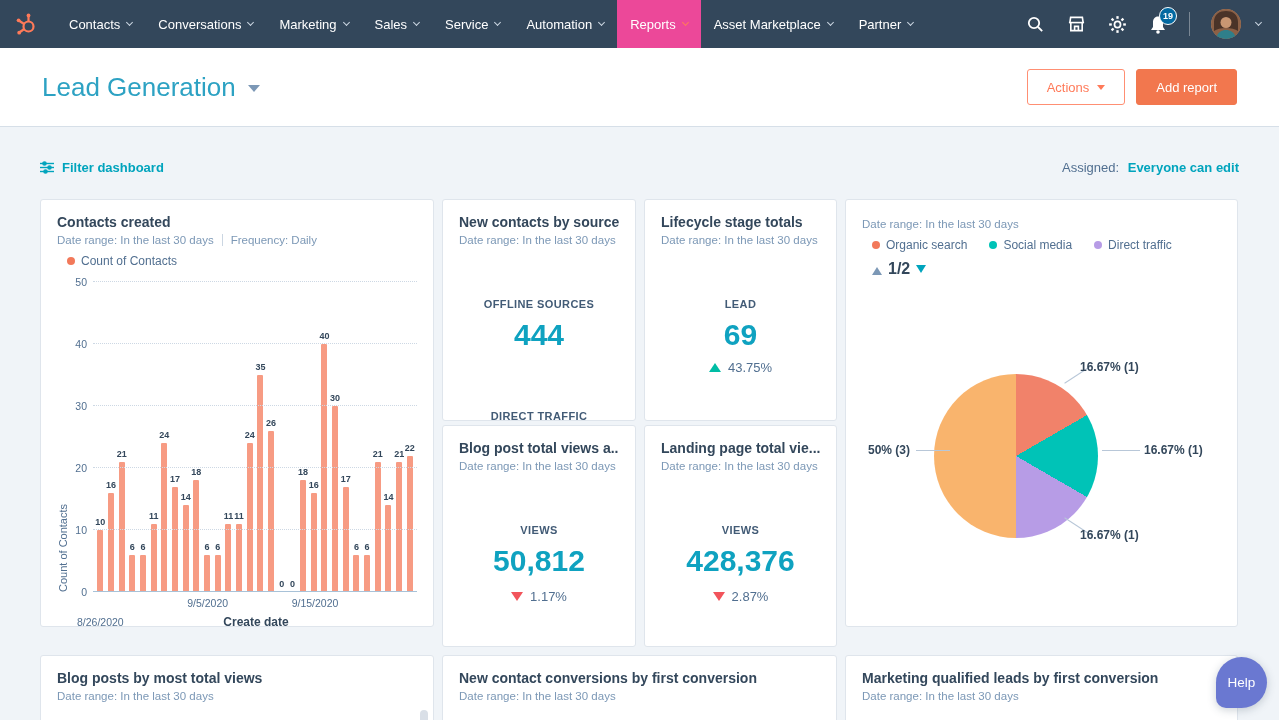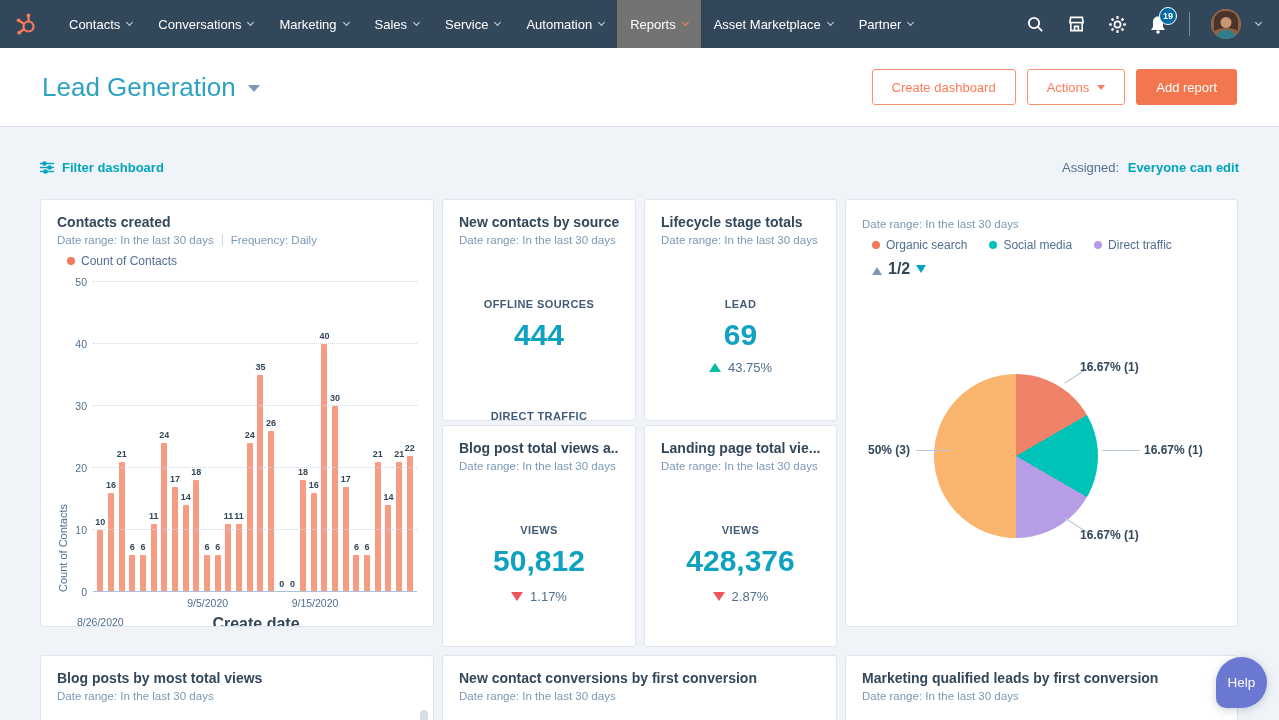--- a/index.html
+++ b/index.html
@@ -4,21 +4,21 @@
 <style>
   * { margin:0; padding:0; box-sizing:border-box; font-family:"Liberation Sans", sans-serif; }
   html,body { width:1279px; height:720px; }
   .app { position:relative; width:1279px; height:720px; overflow:hidden; background:#f0f4f8; }
 
   
   .topnav { height:48px; background:#33475b; display:flex; align-items:center; padding:0 18px 0 14px; color:#fff; }
   .logo { width:26px; height:26px; margin-right:16px; display:flex; align-items:center; justify-content:center; cursor:pointer; }
   .nav-items { display:flex; height:48px; align-items:stretch; }
   .nav-item { display:flex; align-items:center; padding:0 13px; font-size:13px; color:#fff; cursor:pointer; white-space:nowrap; }
-  .nav-item.active { background:#737373; }
+  .nav-item.active { background:#ec4899; }
   .chev { width:5px; height:5px; border-right:1.5px solid #cbd6e2; border-bottom:1.5px solid #cbd6e2; transform:rotate(45deg); margin-left:7px; margin-top:-3px; }
   .nav-item.active .chev { border-color:#ff7a59; }
   .nav-right { margin-left:auto; display:flex; align-items:center; gap:21px; }
   .nav-icon { width:20px; height:20px; display:flex; align-items:center; justify-content:center; cursor:pointer; position:relative; }
   .badge { position:absolute; top:-7px; right:-9px; background:#0369a1; color:#fff; font-size:9px; font-weight:bold; min-width:17px; height:17px; border-radius:9px; border:1.5px solid #fff; display:flex; align-items:center; justify-content:center; padding:8px 3px; }
   .nav-divider { width:1px; height:24px; background:rgba(255,255,255,.35); }
   .avatar-wrap { display:flex; align-items:center; gap:8px; cursor:pointer; }
   .avatar { width:30px; height:30px; border-radius:50%; overflow:hidden; background:#b98560; }
 
   
@@ -66,21 +66,21 @@
   .ytick { position:absolute; right:6px; transform:translateY(50%); font-size:10.5px; color:#516f90; }
   .plot { flex:1; position:relative; height:310px; }
   .gridline { position:absolute; left:0; right:0; border-top:1px dotted #cdd8e4; }
   .baseline { position:absolute; left:0; right:0; bottom:0; border-top:1px solid #a8c2d8; }
   .bars { position:absolute; inset:0; display:flex; align-items:flex-end; padding:0 2px; }
   .bar-col { flex:1; position:relative; height:100%; }
   .bar { position:absolute; bottom:0; left:50%; transform:translateX(-50%); width:6px; background:#f79b83; border-radius:1px 1px 0 0; cursor:pointer; }
   .bar-val { position:absolute; left:50%; transform:translateX(-50%); font-size:9px; font-weight:bold; color:#33475b; white-space:nowrap; }
   .xaxis { position:relative; height:16px; margin-top:3px; }
   .xtick { position:absolute; top:2px; transform:translateX(-50%); font-size:10.5px; color:#516f90; white-space:nowrap; }
-  .xlabel { text-align:center; font-size:16px; font-weight:bold; color:#33475b; margin-top:4px; padding-left:38px; }
+  .xlabel { text-align:center; font-size:12px; font-weight:bold; color:#33475b; margin-top:4px; padding-left:38px; }
 
   
   .metric-block { text-align:center; margin-top:52px; }
   .metric-label { font-size:11px; font-weight:bold; letter-spacing:.4px; color:#425b76; }
   .metric-value { font-size:30px; font-weight:bold; color:#0fa2c0; margin-top:8px; }
   .metric-delta { margin-top:8px; display:flex; align-items:center; justify-content:center; gap:7px; font-size:13px; color:#516f90; }
   .d-up { width:0; height:0; border:6px solid transparent; border-bottom:9px solid #00bda5; margin-top:-6px; }
   .d-down { width:0; height:0; border:6px solid transparent; border-top:9px solid #f2545b; margin-top:6px; }
   .metric-label-2 { font-size:11px; font-weight:bold; letter-spacing:.4px; color:#425b76; text-align:center; margin-top:58px; }
 
@@ -212,21 +212,20 @@
       </div>
     </div>
   </div>
 
   <div class="page-header">
     <div class="page-title">
       <span>Lead Generation</span>
       <span class="tri-down-gray"></span>
     </div>
     <div class="header-buttons">
-      <button class="btn outline">Create dashboard</button>
       <button class="btn outline">
         <span>Actions</span>
         <span class="tri-down-orange"></span>
       </button>
       <button class="btn primary">Add report</button>
     </div>
   </div>
 
   <div class="page-body">
     <div class="filter-row">

